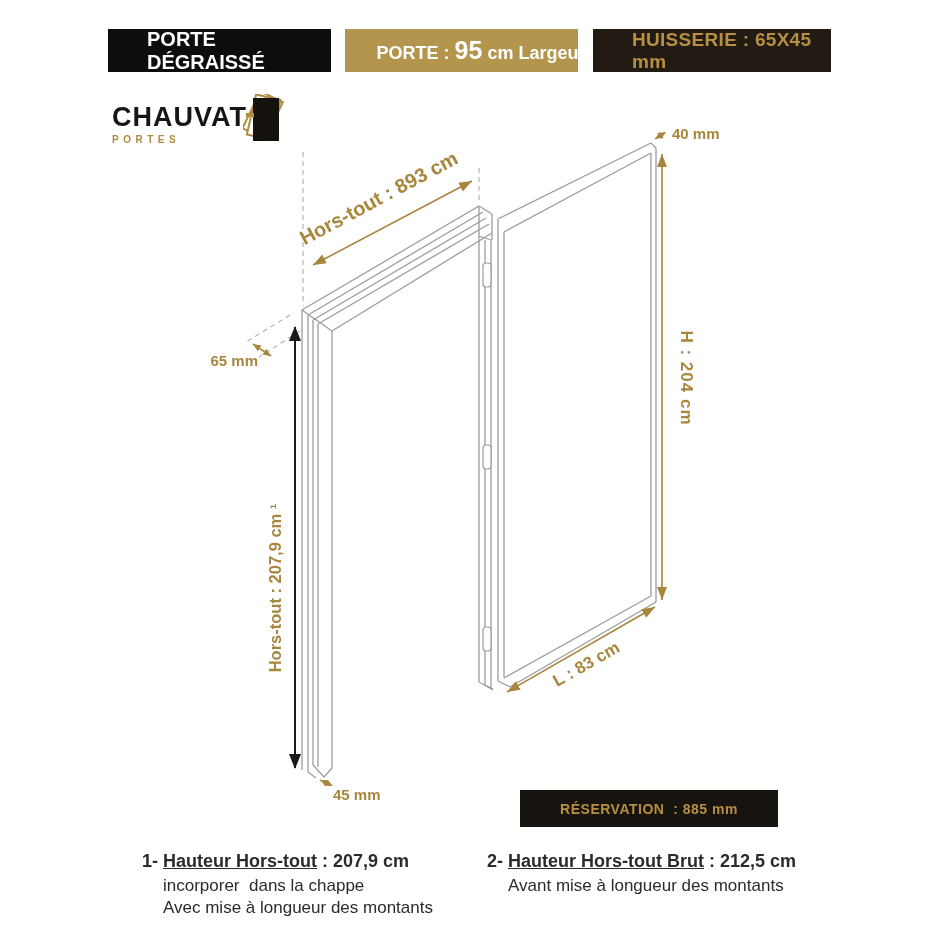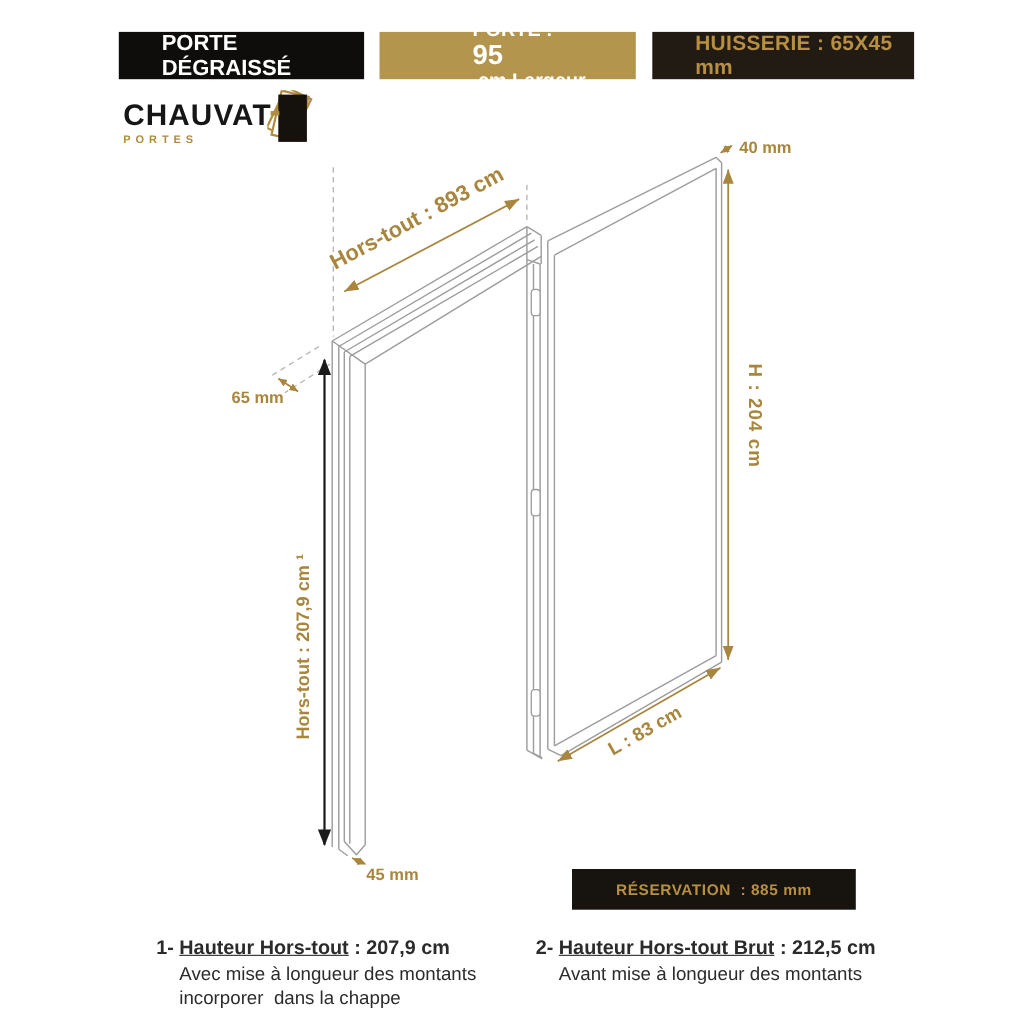--- a/index.html
+++ b/index.html
@@ -2,26 +2,26 @@
 <html><head>
 <meta charset="utf-8">
 <style>
   html,body{margin:0;padding:0;background:#ffffff;}
   #stage{position:relative;width:940px;height:940px;background:#ffffff;overflow:hidden;
          font-family:"Liberation Sans",sans-serif;}
   
   .badge{position:absolute;top:29px;height:43px;display:flex;align-items:center;justify-content:center;box-sizing:border-box;padding-left:39px;}
   #badge-left{left:108px;width:223px;background:#0e0d0b;color:#ffffff;font-weight:bold;font-size:20px;}
   #badge-center{left:345px;width:233px;background:#b3954e;color:#ffffff;font-weight:bold;}
-  #badge-center .inner{display:flex;align-items:baseline;white-space:pre;flex-direction:column;}
+  #badge-center .inner{display:flex;align-items:baseline;white-space:pre;}
   #badge-center .sm{font-size:18px;}
   #badge-center .lg{font-size:25px;line-height:1;}
   #badge-right{left:593px;width:238px;background:#221b13;color:#b78f42;font-weight:bold;font-size:19px;letter-spacing:.3px;}
   
-  #logo{position:absolute;left:112px;top:92px;width:200px;}
+  #logo{position:absolute;left:112px;top:104px;width:200px;}
   #logo .brand{font-size:27px;font-weight:bold;color:#161616;letter-spacing:1px;line-height:1;}
   #logo .sub{width:136px;color:#b08c3f;font-size:10px;font-weight:bold;letter-spacing:4.5px;margin-top:3px;}
   #logo-icon{position:absolute;left:131px;top:-10px;}
   
   #drawing{position:absolute;left:0;top:0;}
   .frame-line{stroke:#9d9d9d;stroke-width:1.3;fill:none;stroke-linejoin:round;}
   .dash-line{stroke:#b5b5b5;stroke-width:1.2;fill:none;stroke-dasharray:5 4;}
   .dim-gold{stroke:#a8863d;stroke-width:1.6;fill:none;}
   .dim-gold-dot{stroke:#a8863d;stroke-width:1.4;fill:none;stroke-dasharray:2 3;}
   .dim-black{stroke:#1a1a1a;stroke-width:2;fill:none;}
@@ -115,22 +115,22 @@
     <text class="dim-text" font-size="15" x="333" y="800">45 mm</text>
 
     <path class="dim-gold" marker-start="url(#mg)" marker-end="url(#mg)" d="M507,692 L655,607"></path>
     <text class="dim-text" font-size="17" text-anchor="middle" transform="translate(589,669) rotate(-29.5)">L : 83 cm</text>
   </svg>
 
   <div id="reservation">RÉSERVATION  : 885 mm</div>
 
   <div class="footnote" id="footnote-1">
     <div class="fn-title"><span>1- </span><span class="u">Hauteur Hors-tout</span><span> : 207,9 cm</span></div>
+    <div class="fn-line">incorporer  dans la chappe</div>
     <div class="fn-line">Avec mise à longueur des montants</div>
-    <div class="fn-line">incorporer  dans la chappe</div>
   </div>
 
   <div class="footnote" id="footnote-2">
     <div class="fn-title"><span>2- </span><span class="u">Hauteur Hors-tout Brut</span><span> : 212,5 cm</span></div>
     <div class="fn-line">Avant mise à longueur des montants</div>
   </div>
 
 </div>
 
 </body></html>

